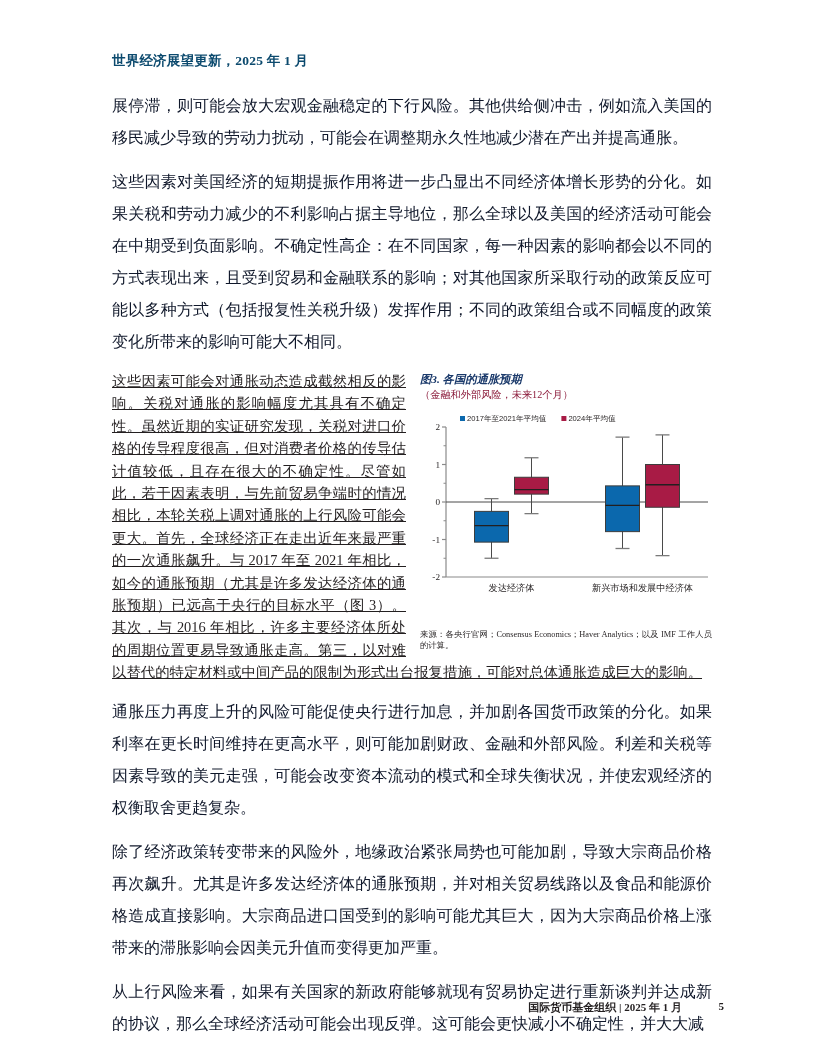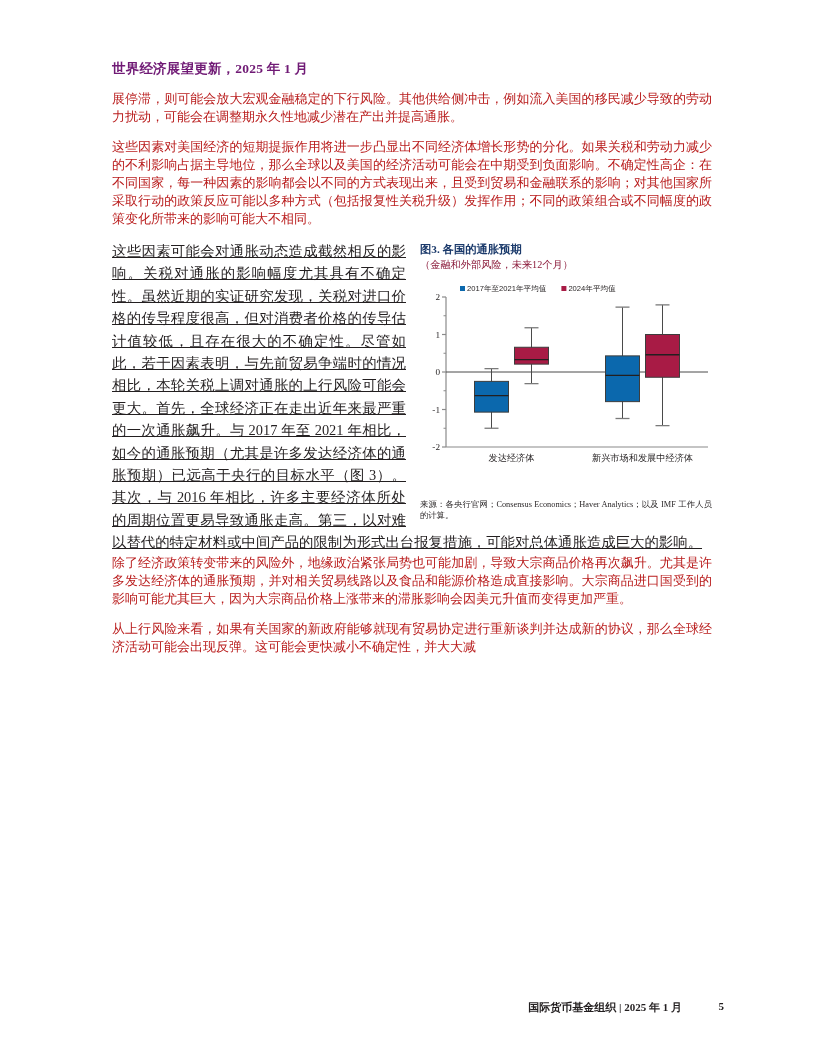--- a/index.html
+++ b/index.html
@@ -16,39 +16,39 @@
     height: 1056px;
     background: #ffffff;
     margin: 0 auto;
     overflow: hidden;
     box-sizing: border-box;
   }
   
   .page-header {
     position: absolute;
     left: 112px;
-    top: 60px;
+    top: 52px;
     width: 600px;
     font-size: 13.5px;
     font-weight: bold;
-    color: #701a75;
+    color: #0c4a6e;
     letter-spacing: .2px;
   }
   
   .content {
     position: absolute;
     left: 112px;
     top: 90px;
     width: 600px;
   }
   p.body {
     margin: 0 0 12px 0;
-    font-size: 13px;
-    line-height: 18px;
-    color: #b91c1c;
+    font-size: 16px;
+    line-height: 32px;
+    color: #0f172a;
     text-align: justify;
     text-justify: inter-ideograph;
     text-indent: 0;
   }
   
   .wrap-block {
     position: relative;
   }
   .figure-float {
     float: right;
@@ -64,20 +64,21 @@
     margin: 0;
     text-decoration: underline;
   }
   
   .fig-title {
     font-size: 11.3px;
     font-weight: bold;
     color: #1b3a6b;
     margin: 0 0 2px 0;
     line-height: 14px;
+    font-style: italic;
   }
   .fig-sub {
     font-size: 10.2px;
     color: #8b1a3a;
     margin: 0 0 4px 0;
     line-height: 13px;
   }
   .chart-box {
     position: relative;
     width: 292px;
@@ -195,20 +196,21 @@
         </div>
 
         <div class="fig-notes">
           <p>来源：各央行官网；Consensus Economics；Haver Analytics；以及 IMF 工作人员的计算。</p>
         </div>
       </div>
 
       <p class="narrow-para">这些因素可能会对通胀动态造成截然相反的影响。关税对通胀的影响幅度尤其具有不确定性。虽然近期的实证研究发现，关税对进口价格的传导程度很高，但对消费者价格的传导估计值较低，且存在很大的不确定性。尽管如此，若干因素表明，与先前贸易争端时的情况相比，本轮关税上调对通胀的上行风险可能会更大。首先，全球经济正在走出近年来最严重的一次通胀飙升。与 2017 年至 2021 年相比，如今的通胀预期（尤其是许多发达经济体的通胀预期）已远高于央行的目标水平（图 3）。其次，与 2016 年相比，许多主要经济体所处的周期位置更易导致通胀走高。第三，以对难以替代的特定材料或中间产品的限制为形式出台报复措施，可能对总体通胀造成巨大的影响。</p>
     </div>
 
+    <p class="body" style="margin-top:12px">通胀压力再度上升的风险可能促使央行进行加息，并加剧各国货币政策的分化。如果利率在更长时间维持在更高水平，则可能加剧财政、金融和外部风险。利差和关税等因素导致的美元走强，可能会改变资本流动的模式和全球失衡状况，并使宏观经济的权衡取舍更趋复杂。</p>
     <p class="body">除了经济政策转变带来的风险外，地缘政治紧张局势也可能加剧，导致大宗商品价格再次飙升。尤其是许多发达经济体的通胀预期，并对相关贸易线路以及食品和能源价格造成直接影响。大宗商品进口国受到的影响可能尤其巨大，因为大宗商品价格上涨带来的滞胀影响会因美元升值而变得更加严重。</p>
     <p class="body">从上行风险来看，如果有关国家的新政府能够就现有贸易协定进行重新谈判并达成新的协议，那么全球经济活动可能会出现反弹。这可能会更快减小不确定性，并大大减</p>
   </div>
 
   <div class="footer">
     <span class="footer-center">国际货币基金组织 | 2025 年 1 月</span>
     <span class="footer-page">5</span>
   </div>
 
 </div>

